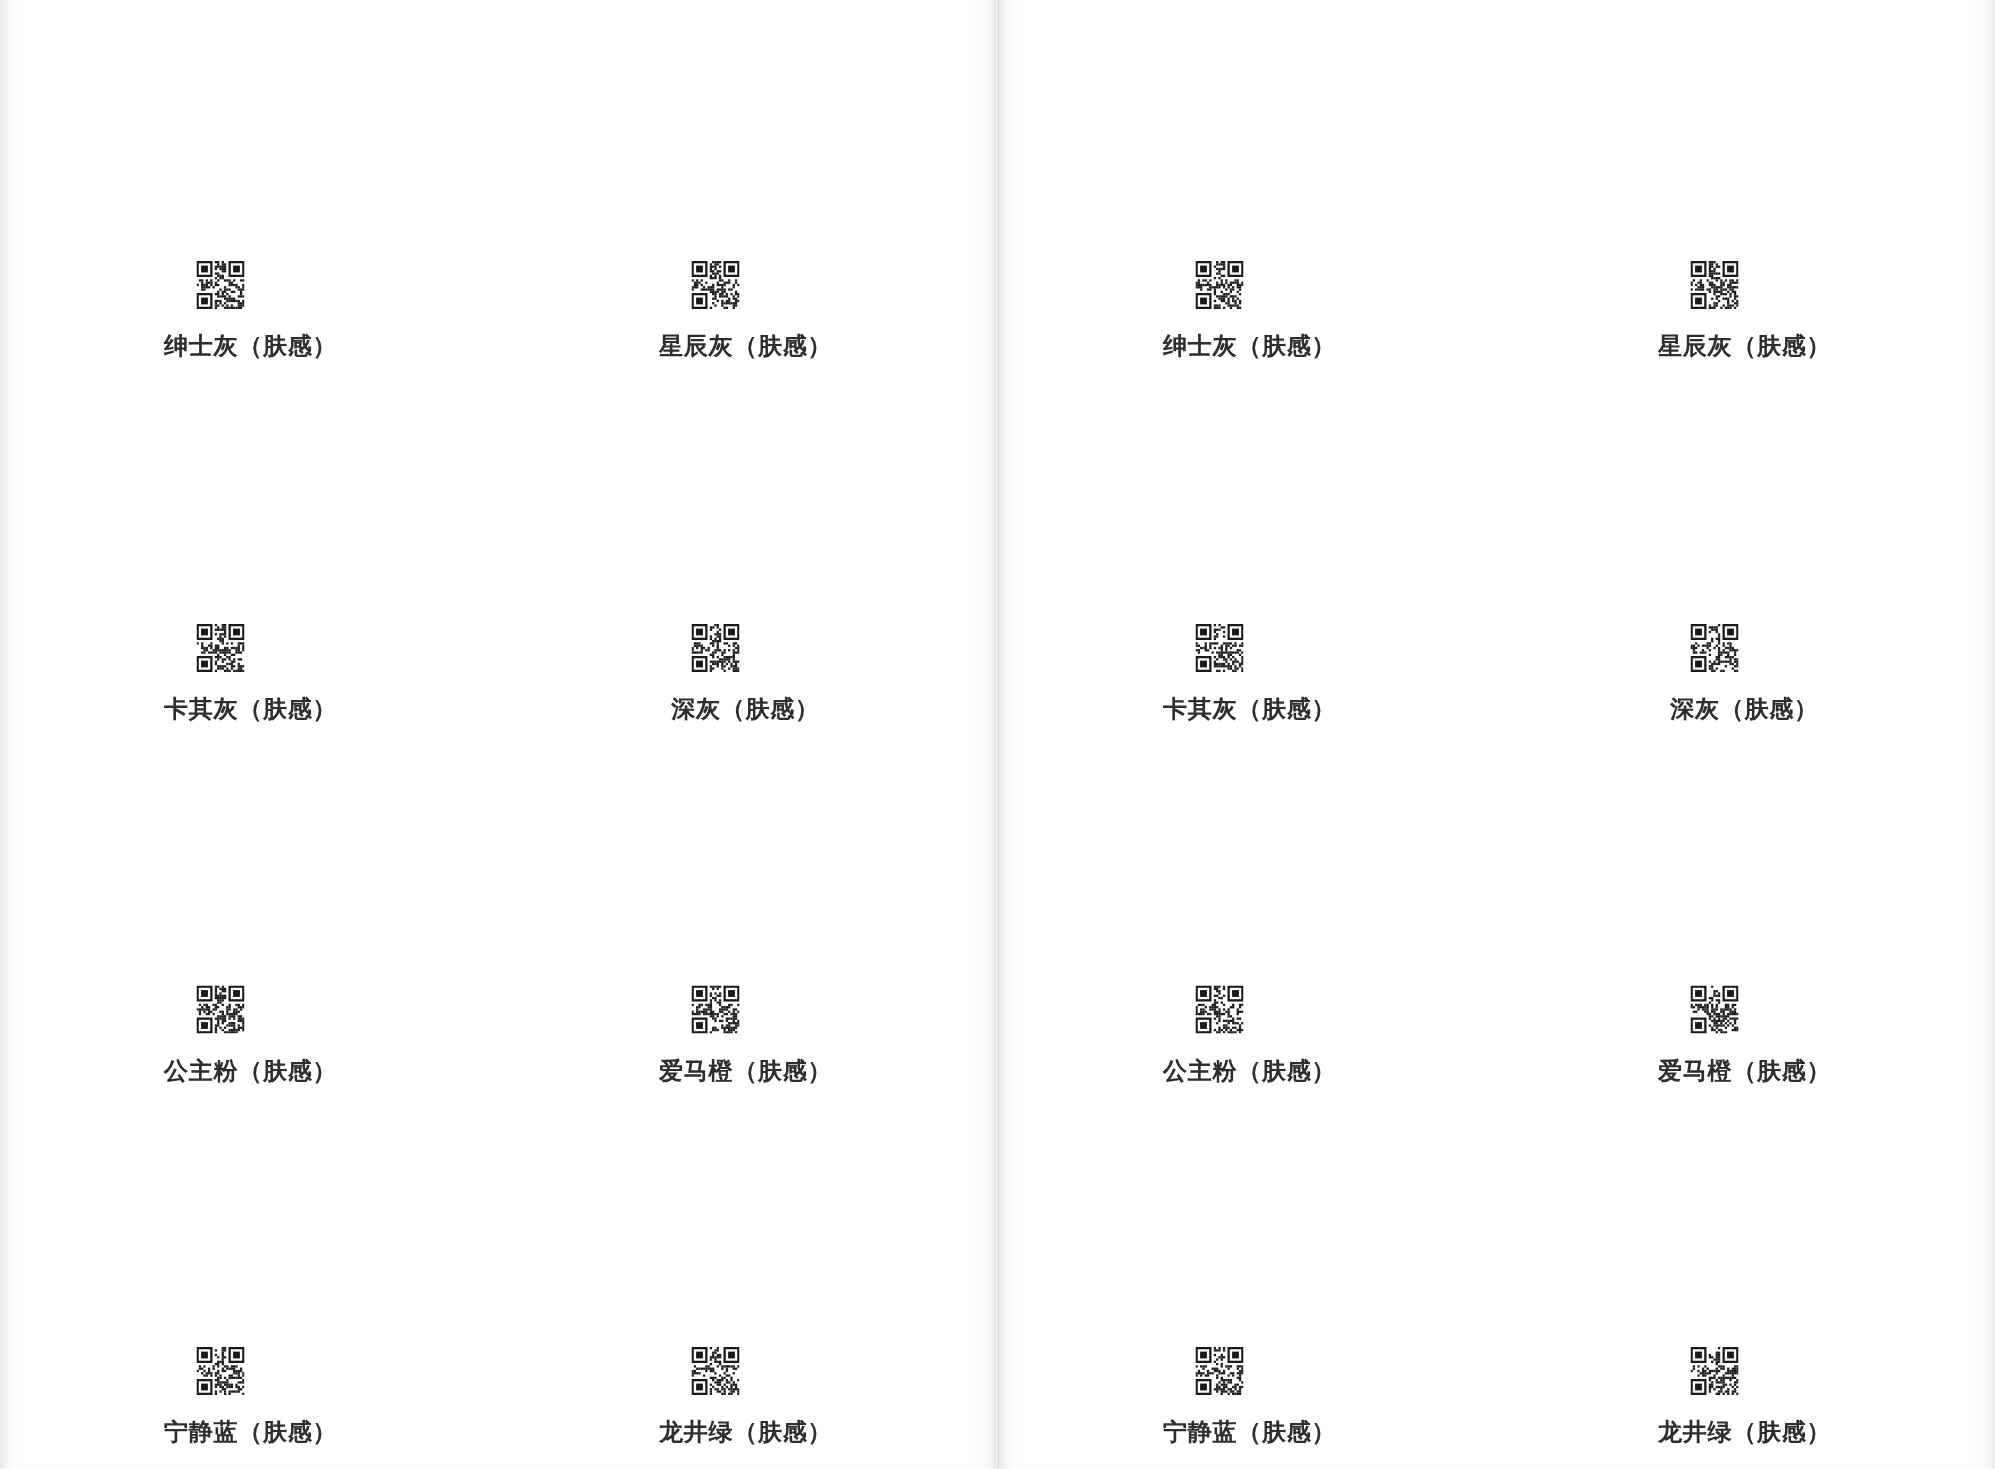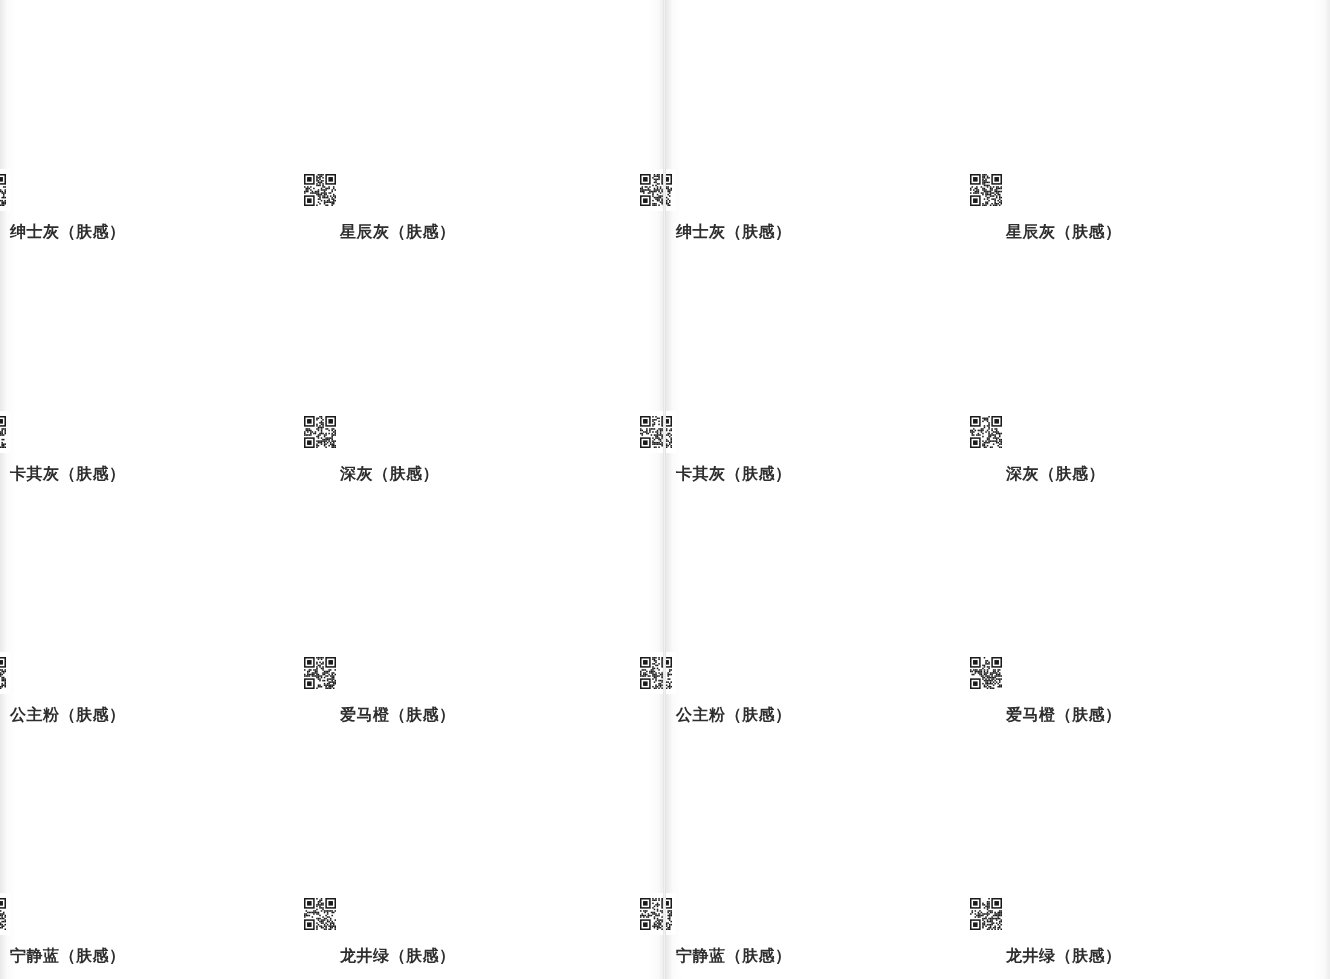--- a/index.html
+++ b/index.html
@@ -34,21 +34,21 @@
     grid-template-rows:repeat(4,1fr);
     column-gap:16px;
     row-gap:0px;
     padding:8px 10px 6px 10px;
     box-sizing:border-box;
   }
   .swatch-cell{
     position:relative;
     display:flex;
     flex-direction:column;
-    align-items:flex-start;
+    align-items:center;
     justify-content:flex-start;
     min-width:0;
     border-radius:20px;
   }
   .chip-wrap{
     position:relative;
     flex:1 1 auto;
     min-height:0;
     margin-bottom:2px;
   }

